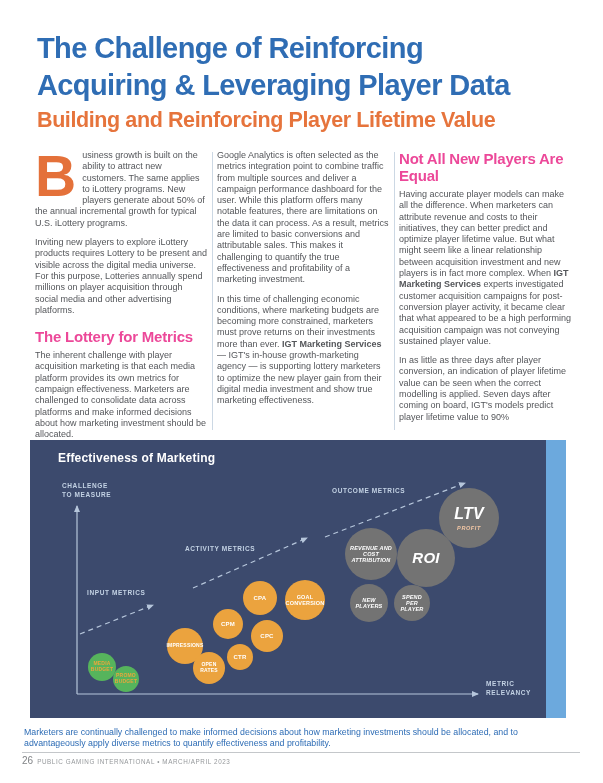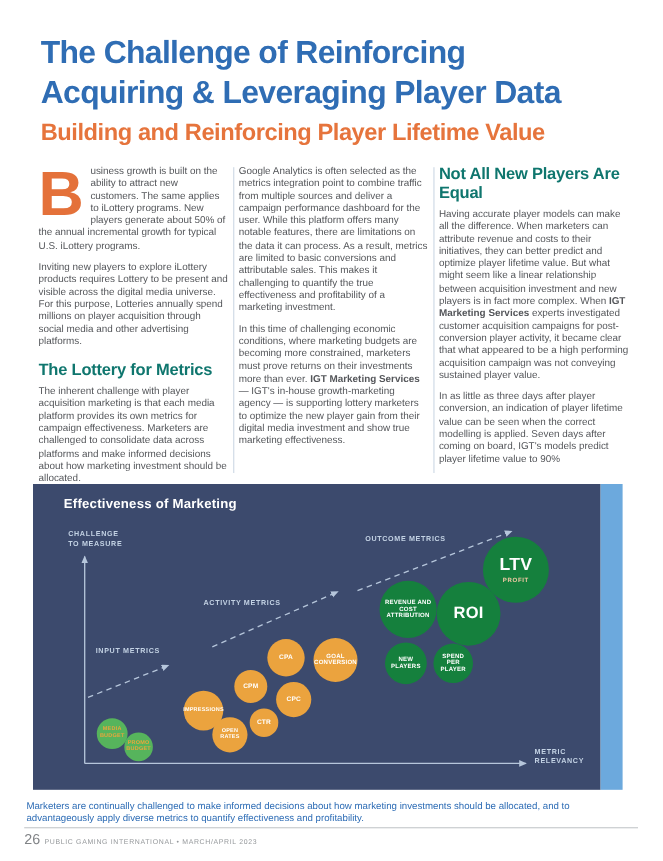--- a/index.html
+++ b/index.html
@@ -7,44 +7,44 @@
         font-family:"Liberation Sans",sans-serif;}
   
   .header{position:absolute;left:37px;top:30px;width:548px;}
   .title{margin:0;font-size:29px;line-height:37px;font-weight:bold;color:#2f6db4;letter-spacing:-0.6px;}
   .subtitle{font-size:21.5px;font-weight:bold;color:#e6743c;letter-spacing:-0.4px;margin-top:4px;}
   
   .columns{position:absolute;left:35px;top:150px;width:537px;height:288px;display:flex;overflow:hidden;}
   .col{flex:0 0 173px;width:173px;}
   .col-divider{flex:0 0 1px;width:1px;background:#ccd8e4;margin:2px 4px 8px 4px;}
   .col p{font-size:9px;line-height:11.3px;color:#54565a;margin:0 0 8px;}
-  .col h3{font-size:15px;line-height:17px;font-weight:bold;color:#0f766e;margin:12px 0 5px;letter-spacing:-0.2px;}
+  .col h3{font-size:15px;line-height:17px;font-weight:bold;color:#ec4899;margin:12px 0 5px;letter-spacing:-0.2px;}
   .col > :first-child{margin-top:0;}
   .dropcap{float:left;font-size:57px;line-height:45px;font-weight:bold;color:#e4713a;margin:4px 6px 0 0;}
   
   .chart{position:absolute;left:30px;top:440px;width:516px;height:278px;background:#3c4a6d;}
   .chart-title{position:absolute;left:28px;top:11px;font-size:12px;font-weight:bold;color:#ffffff;letter-spacing:0.2px;}
   .chart-svg{position:absolute;left:0;top:0;width:516px;height:278px;}
   .plot{position:absolute;left:0;top:0;width:516px;height:278px;}
   .chart-label{position:absolute;font-size:6.5px;font-weight:bold;color:#c3d2e4;letter-spacing:0.6px;
                white-space:pre-line;line-height:8.5px;}
   .bubble{position:absolute;border-radius:50%;display:flex;flex-direction:column;align-items:center;
           justify-content:center;text-align:center;font-weight:bold;}
   .bubble .lbl{padding:0 3px;letter-spacing:0.2px;}
   .bubble.green{background:#56b45c;color:#e9a63c;}
   .bubble.yellow{background:#eba33e;color:#ffffff;}
-  .bubble.orange{background:#15803d;color:#ffffff;}
+  .bubble.orange{background:#737373;color:#ffffff;font-style:italic;}
   .bubble .sub{font-size:5.5px;color:#f6c9a6;letter-spacing:0.6px;margin-top:1px;}
   .accent-strip{position:absolute;left:546px;top:440px;width:20px;height:278px;background:#6ca9dd;}
   
   .caption{position:absolute;left:24px;top:727px;width:522px;font-size:8.8px;line-height:10.8px;
            font-weight:normal;color:#2d6cb5;margin:0;}
   .footer-rule{position:absolute;left:22px;top:752px;width:558px;height:1px;background:#c4c7ca;}
   .footer{position:absolute;left:22px;top:755px;display:flex;align-items:baseline;gap:4px;}
-  .pagenum{font-size:13px;color:#808386;}
+  .pagenum{font-size:10px;color:#808386;}
   .footer-text{font-size:6.3px;color:#95989b;letter-spacing:0.6px;}
 </style>
 </head>
 <body>
 
 <div class="page">
 
   <header class="header">
     <h1 class="title"><span>The Challenge of Reinforcing</span><br><span>Acquiring &amp; Leveraging Player Data</span></h1>
     <div class="subtitle">Building and Reinforcing Player Lifetime Value</div>

